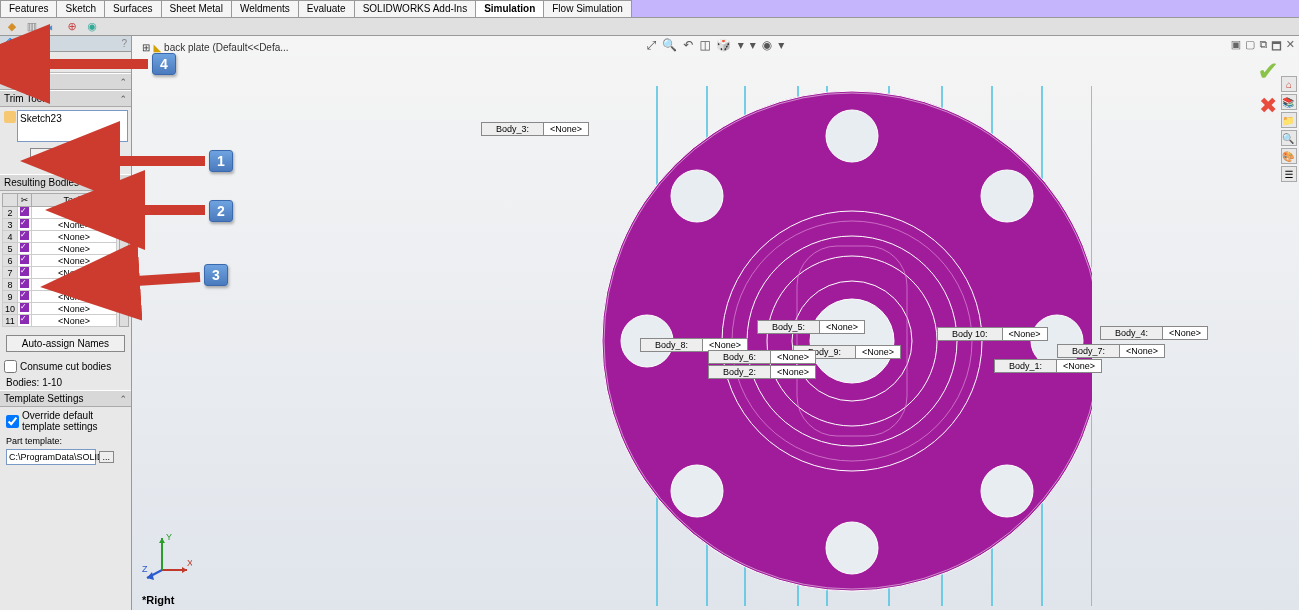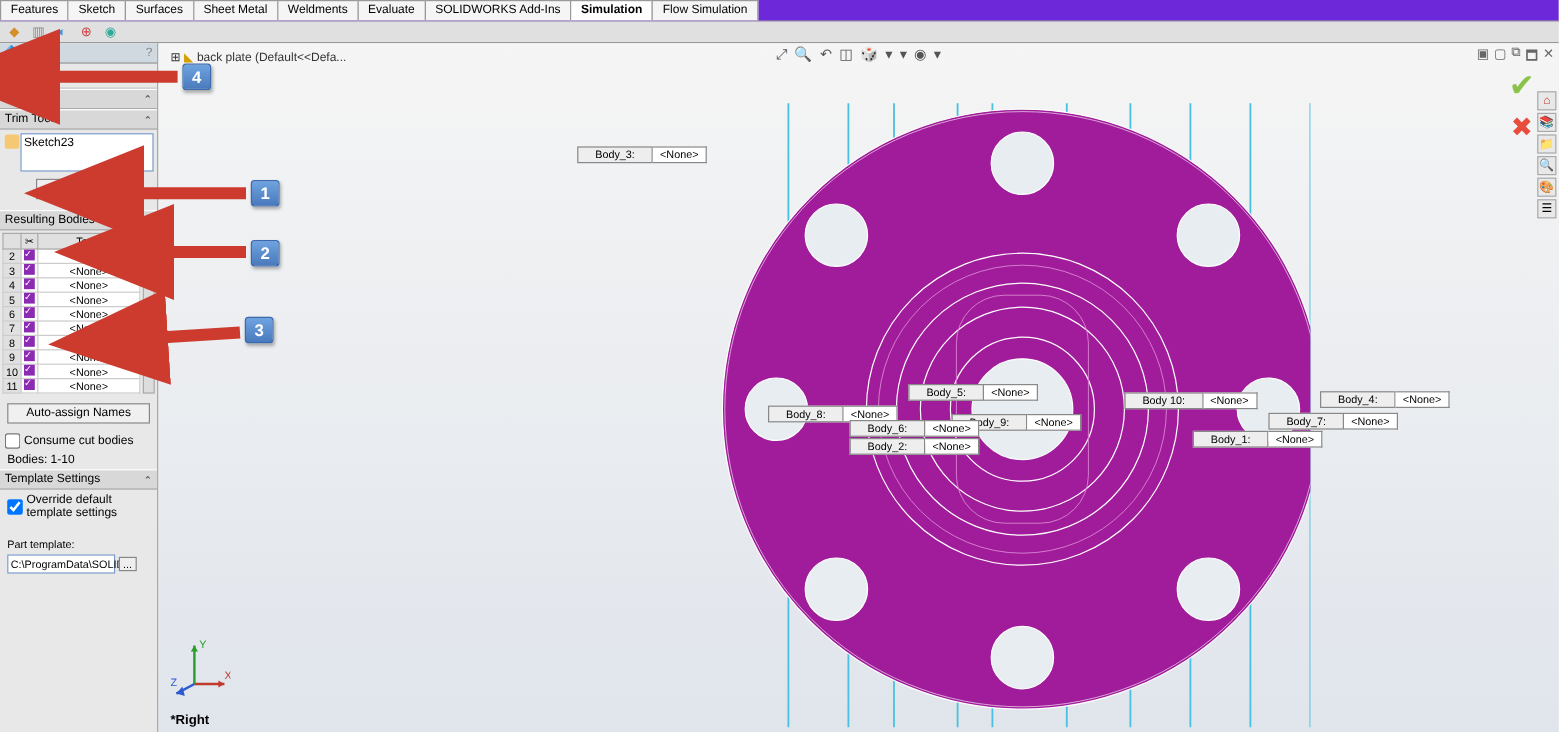--- a/index.html
+++ b/index.html
@@ -9,21 +9,21 @@
       background: #f0f0f0;
       width: 1299px;
       height: 610px;
       overflow: hidden;
       position: relative;
     }
     
     .tabs-bar {
       display: flex;
       height: 18px;
-      background: #6d28d9;
+      background: #c4b5fd;
       border-bottom: 1px solid #999;
     }
     .tab {
       padding: 2px 8px;
       border: 1px solid #999;
       border-bottom: none;
       background: #f5f5f5;
       font-size: 10px;
       cursor: pointer;
       margin-right: -1px;
@@ -506,21 +506,21 @@
 
     <div class="section-header">
       <span>Template Settings</span>
       <span class="chev">⌃</span>
     </div>
     <div class="tpl-body">
       <div class="checkbox-row" style="padding:0">
         <input type="checkbox" checked="" style="">
         <span>Override default template settings</span>
       </div>
-      <div style="margin-top:16px">Part template:</div>
+      <div style="margin-top:4px">Part template:</div>
       <span class="path-box">C:\ProgramData\SOLID\</span>
       <span class="path-btn">...</span>
     </div>
   </div>
 
   <div class="viewport">
     <div class="breadcrumb">
       <span>⊞</span>
       <span style="color:#d4a000">◣</span>
       <span>back plate  (Default&lt;&lt;Defa...</span>

